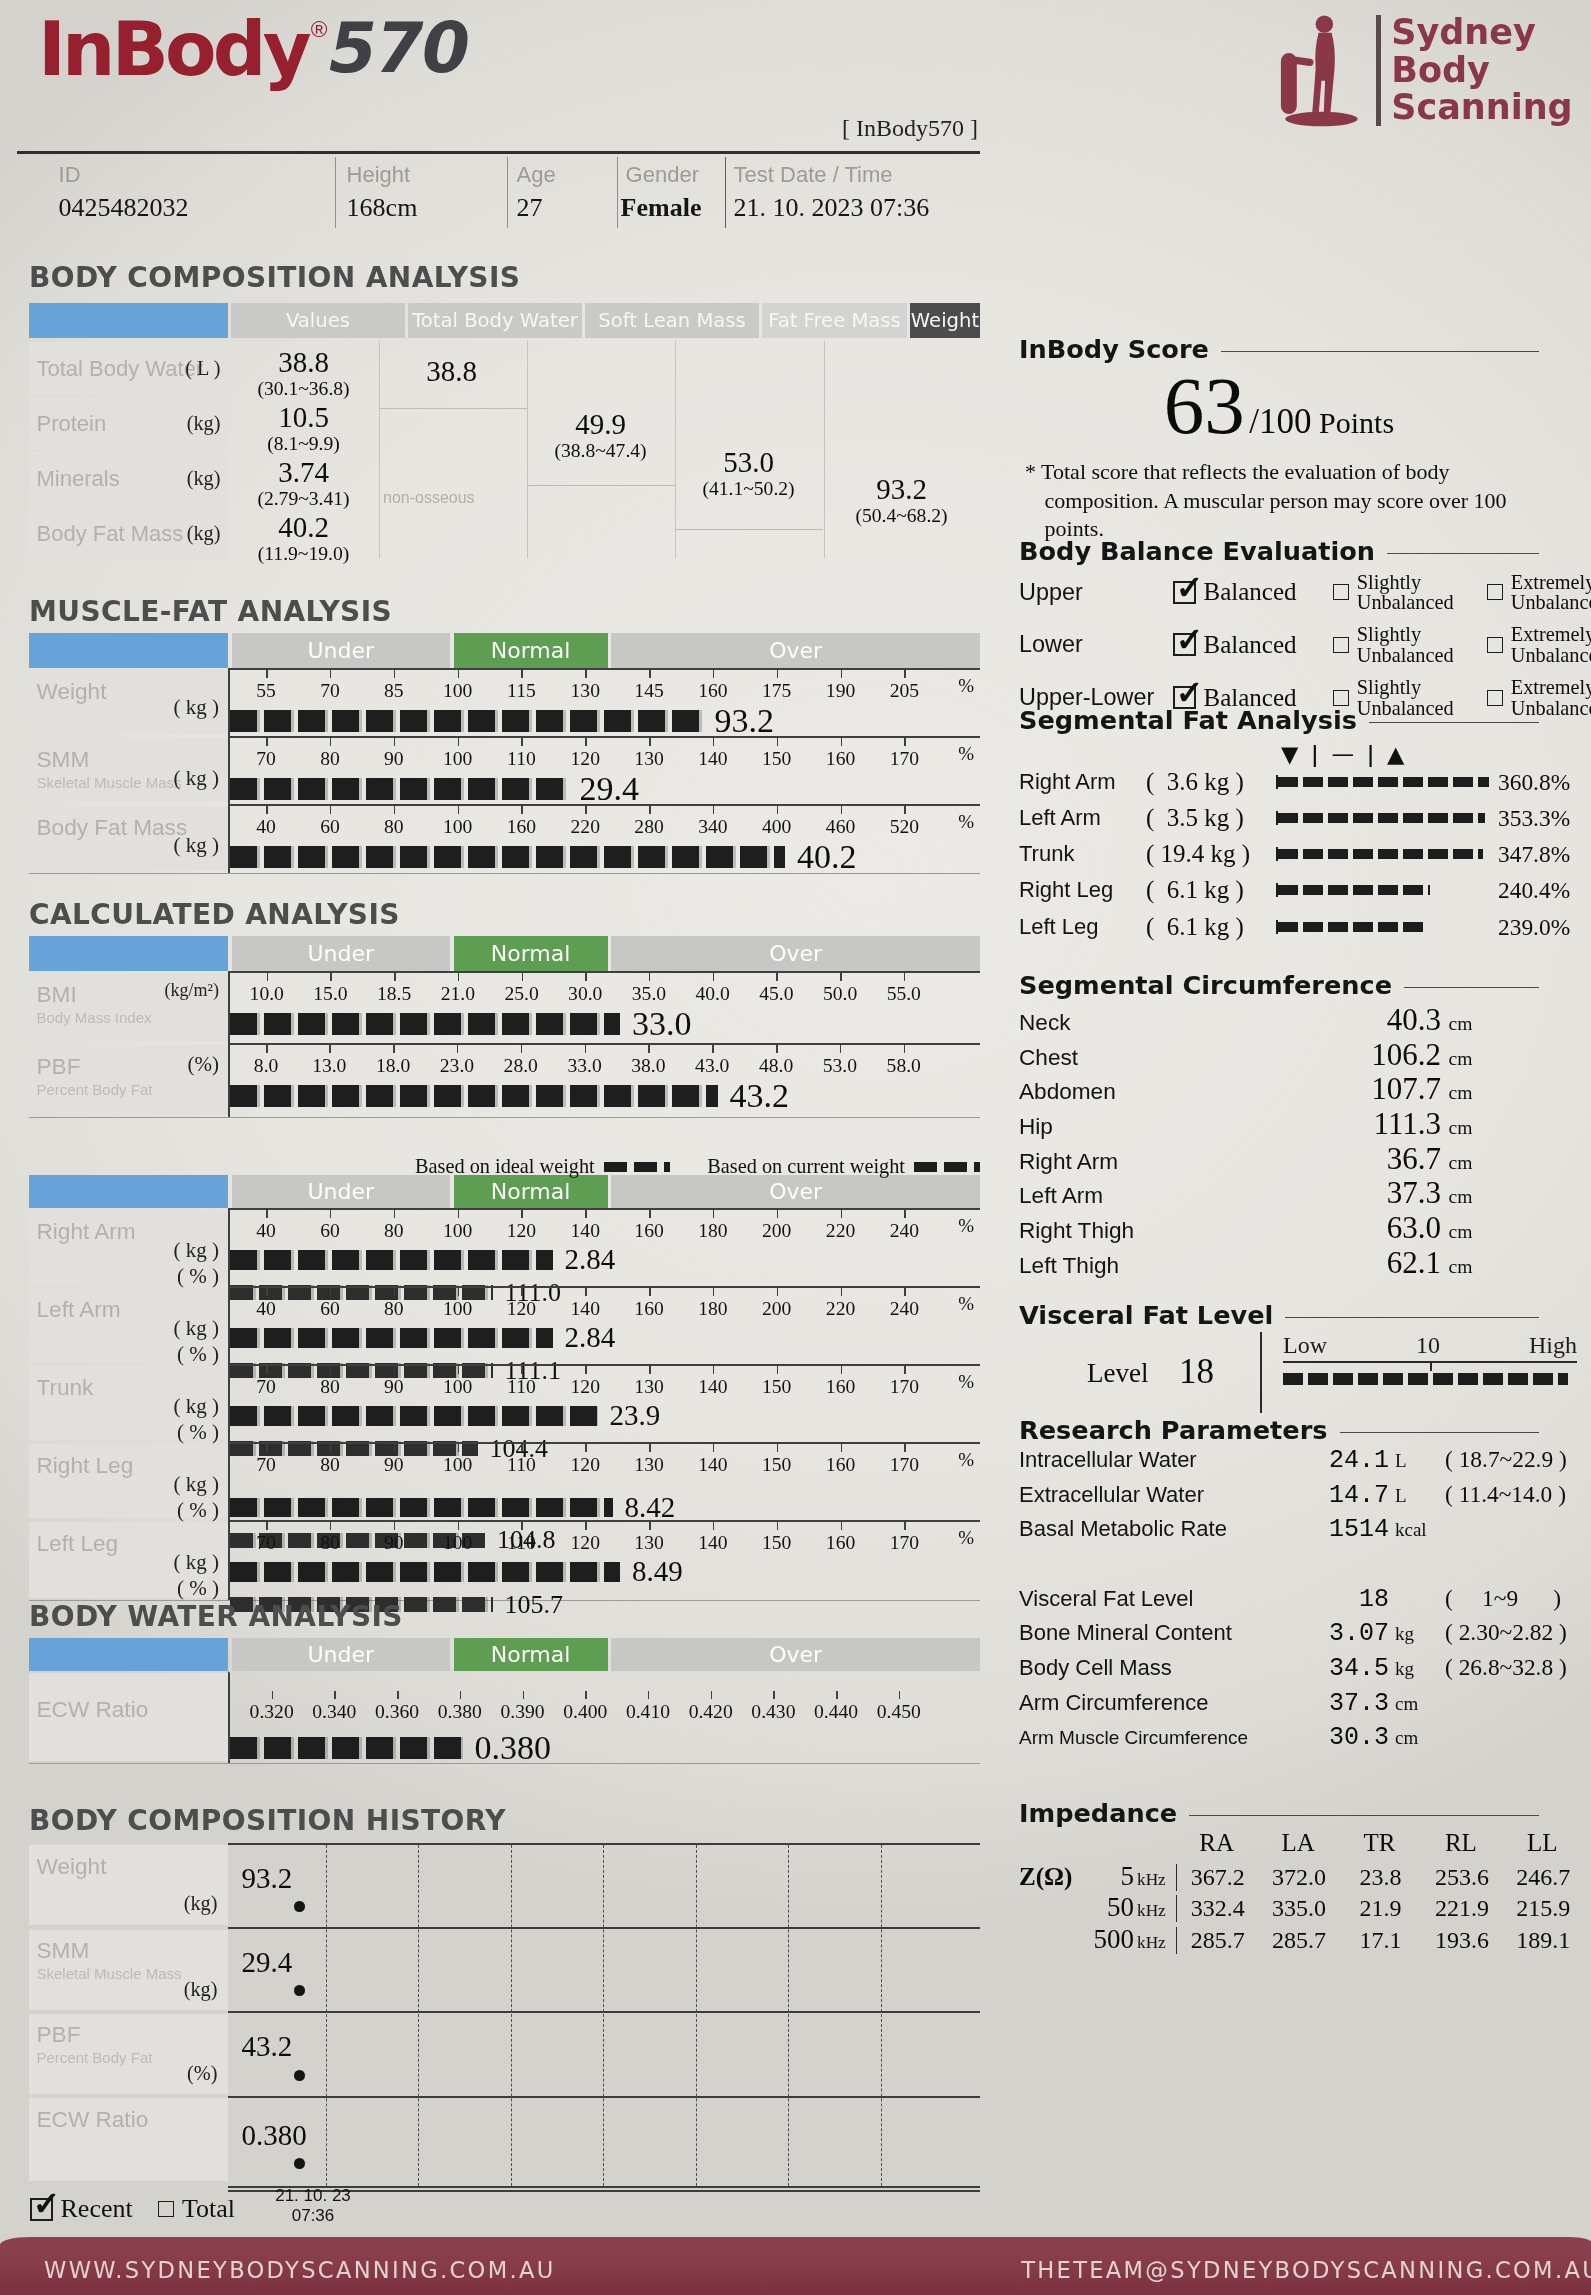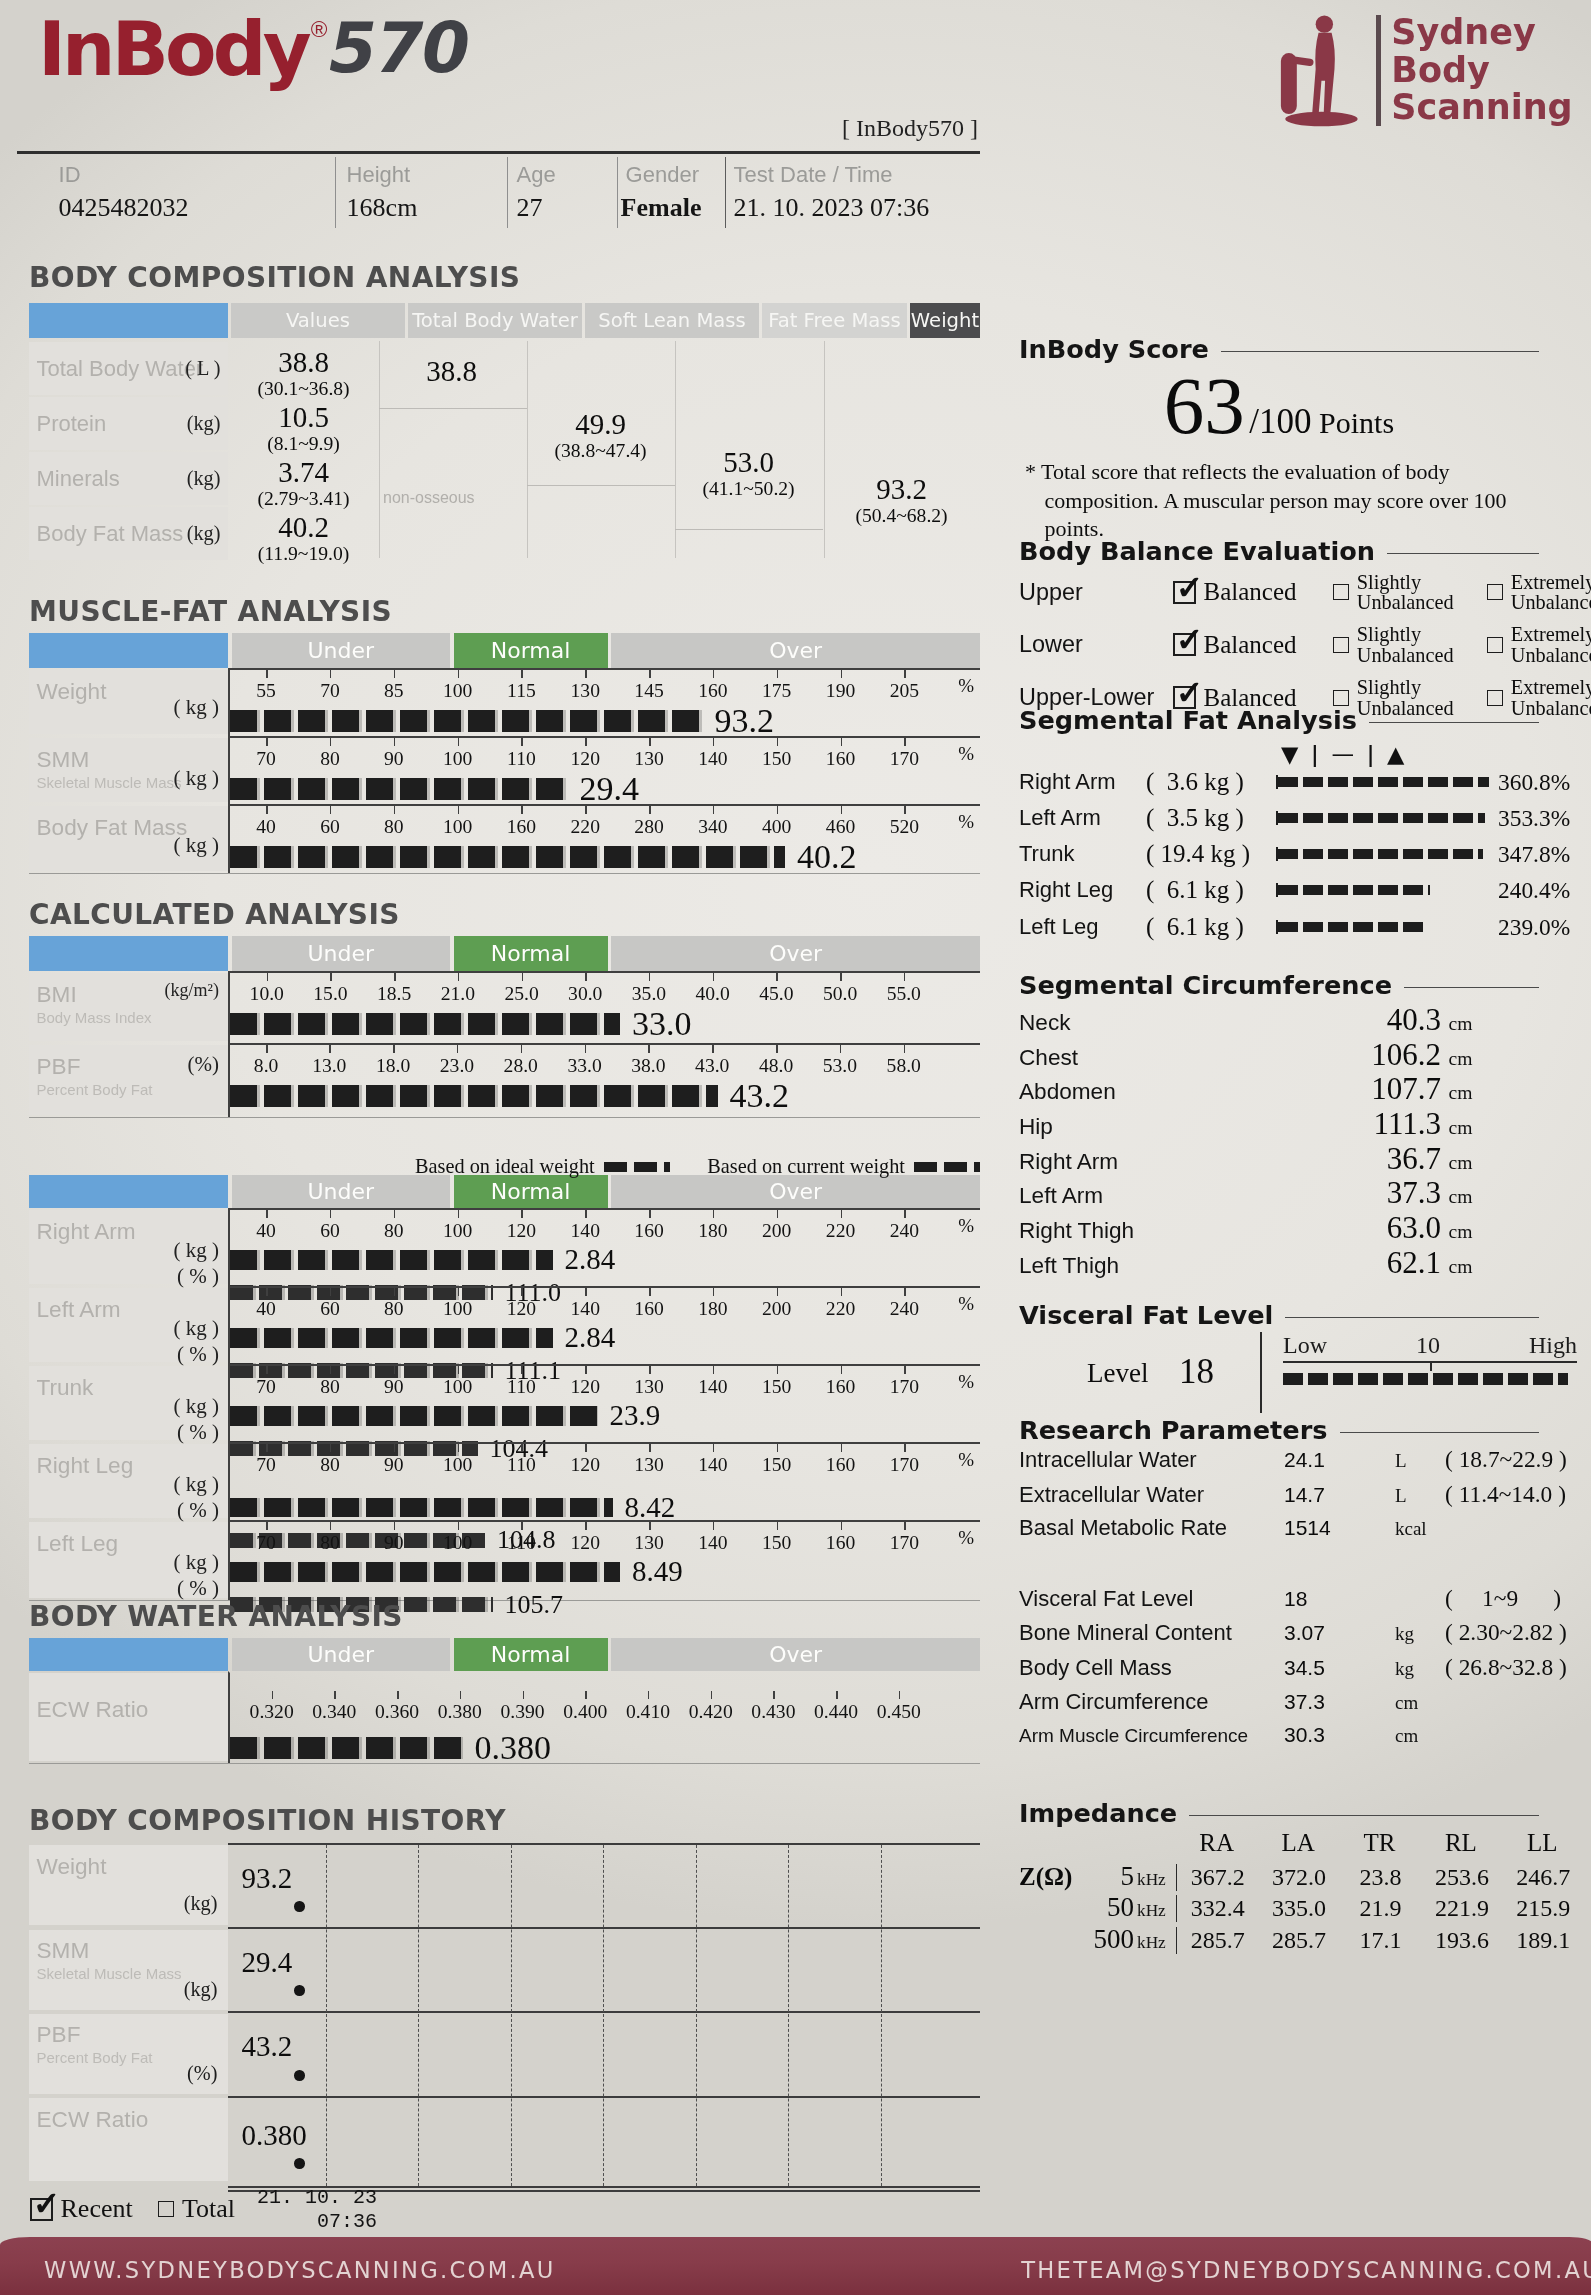--- a/index.html
+++ b/index.html
@@ -76,21 +76,21 @@
   
   .hist{left:29px;top:1843px;width:951px;}
   .hist .body{display:flex;}
   .hist .hlbl{width:199px;position:relative;}
   .hist .chart{flex:1;position:relative;height:341px;border-top:2.3px solid #3c3c3c;border-bottom:6.8px double #3c3c3c;}
   .hist .hsep{position:absolute;left:0;right:0;height:2.3px;background:#3c3c3c;}
   .hist .dash-v{position:absolute;top:0;bottom:0;border-left:1.9px dashed #4f4f4f;}
   .hist .hv{position:absolute;left:13.6px;font-family:"Liberation Serif",serif;font-size:29px;color:#0d0d0d;}
   .hist .dot{position:absolute;width:10.5px;height:10.5px;border-radius:50%;background:#151515;left:66px;}
   .hist .hlblcell{position:absolute;left:0;width:199px;background:#e2e0dc;}
-  .hist-date{position:absolute;text-align:right;font-family:Liberation Mono, monospace;font-size:20px;line-height:1.2;color:#131313;}
+  .hist-date{position:absolute;text-align:center;font-family:Liberation Sans, sans-serif;font-size:17px;line-height:1.2;color:#131313;}
   .legendrow{position:absolute;display:flex;align-items:center;gap:7.5px;font-family:"Liberation Serif",serif;font-size:26px;color:#111;}
   .cbox{display:inline-block;width:19px;height:19px;border:2.3px solid #1d1d1d;position:relative;background:transparent;}
   .cbox .ck{position:absolute;left:0.8px;top:-12px;font-size:33px;font-weight:bold;color:#111;line-height:1;}
   .cbox.small{width:14.3px;height:14.3px;border-width:1.9px;}
   .cbox.small .ck{font-size:25.6px;top:-9px;}
 
   
   .rhead{display:flex;align-items:baseline;font-family:"DejaVu Sans",sans-serif;font-weight:bold;font-size:25.6px;color:#151515;white-space:nowrap;}
   .rhead::after{content:'';flex:1;border-top:1.9px solid #4a4a4a;margin-left:12px;transform:translateY(-6px);min-width:30px;}
   .score-line{display:flex;align-items:baseline;justify-content:center;font-family:"Liberation Serif",serif;color:#0b0b0b;}
@@ -111,21 +111,21 @@
   .sf-pct{margin-left:9px;font-family:"Liberation Serif",serif;font-size:23.4px;color:#0d0d0d;white-space:nowrap;}
   .sf-legend{position:absolute;font-size:22.6px;color:#111;letter-spacing:3px;font-family:"DejaVu Sans",sans-serif;}
   .circ-row{position:absolute;display:flex;align-items:baseline;width:527px;}
   .circ-label{width:249px;font-size:22.6px;color:#131313;}
   .circ-val{width:173px;text-align:right;font-family:"Liberation Serif",serif;font-size:31px;color:#0b0b0b;}
   .circ-unit{margin-left:7.5px;font-family:"Liberation Serif",serif;font-size:19.6px;color:#111;}
   .visc-level{font-family:"Liberation Serif",serif;color:#0b0b0b;}
   .res-row{position:absolute;display:flex;align-items:baseline;width:564px;}
   .res-label{width:265px;font-size:22px;color:#131313;}
   .res-label.tight{font-size:19px;}
-  .res-val{width:105px;font-family:Liberation Sans, sans-serif;font-size:21px;color:#0b0b0b;}
+  .res-val{width:105px;text-align:right;font-family:Liberation Mono, monospace;font-size:25px;color:#0b0b0b;}
   .res-unit{width:50px;margin-left:6px;font-family:"Liberation Serif",serif;font-size:19px;color:#111;}
   .res-range{font-family:"Liberation Serif",serif;font-size:23.4px;color:#0d0d0d;white-space:pre;}
   .imp-cols{position:absolute;display:flex;width:407px;left:157px;}
   .imp-cols span{flex:1;text-align:center;font-family:"Liberation Serif",serif;font-size:25px;color:#0b0b0b;}
   .imp-row{position:absolute;display:flex;align-items:baseline;}
   .imp-z{font-family:"Liberation Serif",serif;font-weight:bold;font-size:25px;width:59px;color:#0b0b0b;}
   .imp-freq{width:56px;text-align:right;font-family:"Liberation Serif",serif;font-size:27px;color:#0b0b0b;}
   .imp-unit{width:39px;font-family:"Liberation Serif",serif;font-size:17.3px;color:#111;margin-left:3px;}
   .imp-vals{display:flex;width:407px;border-left:1.9px solid #2a2a2a;}
   .imp-vals span{flex:1;text-align:center;font-family:"Liberation Serif",serif;font-size:24px;color:#0b0b0b;}

